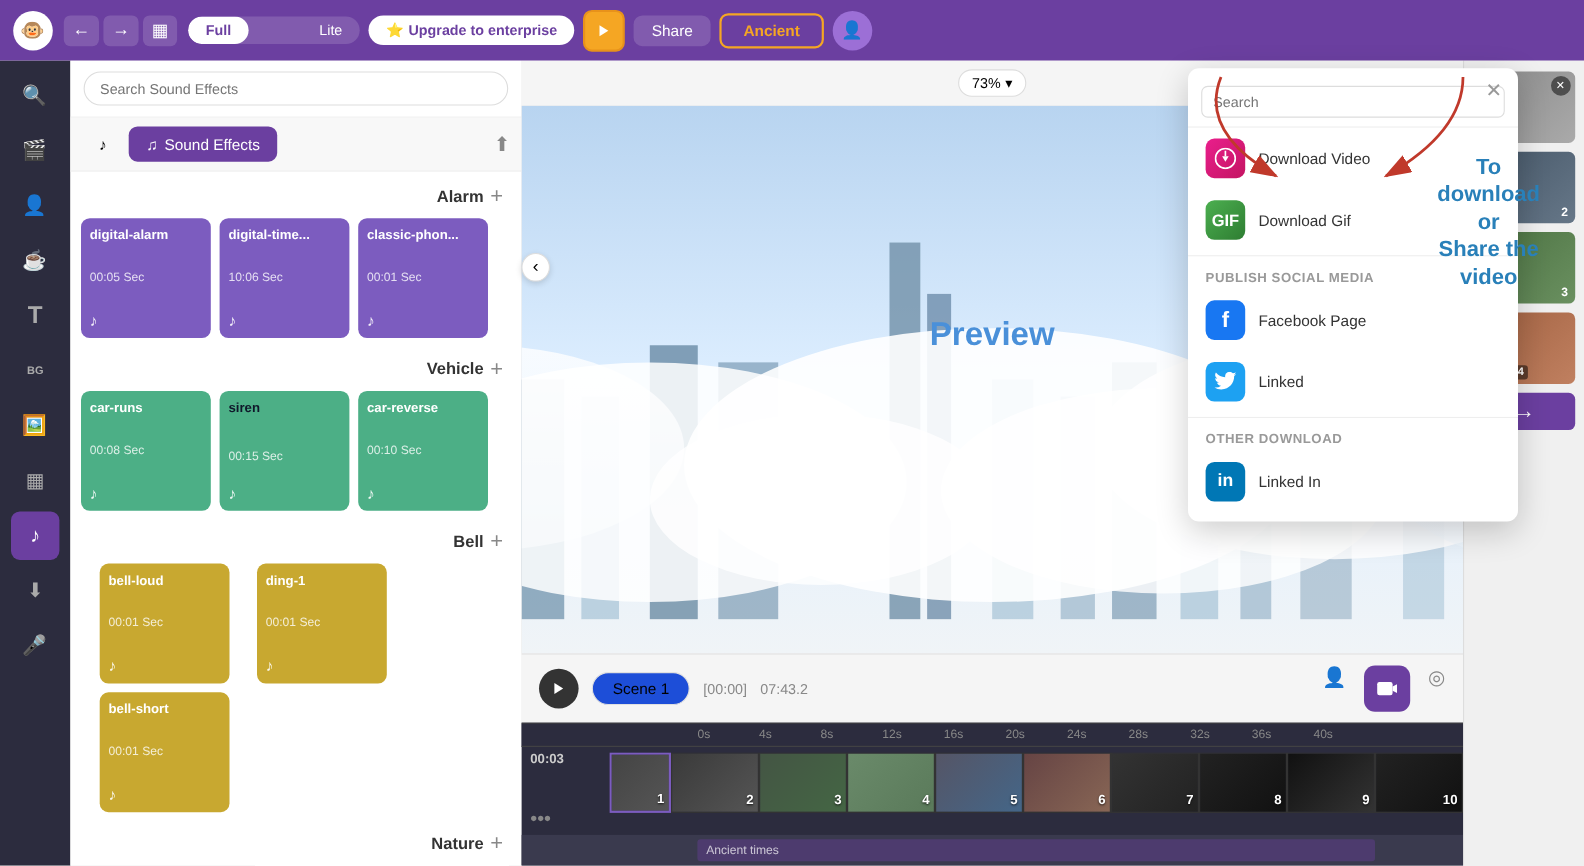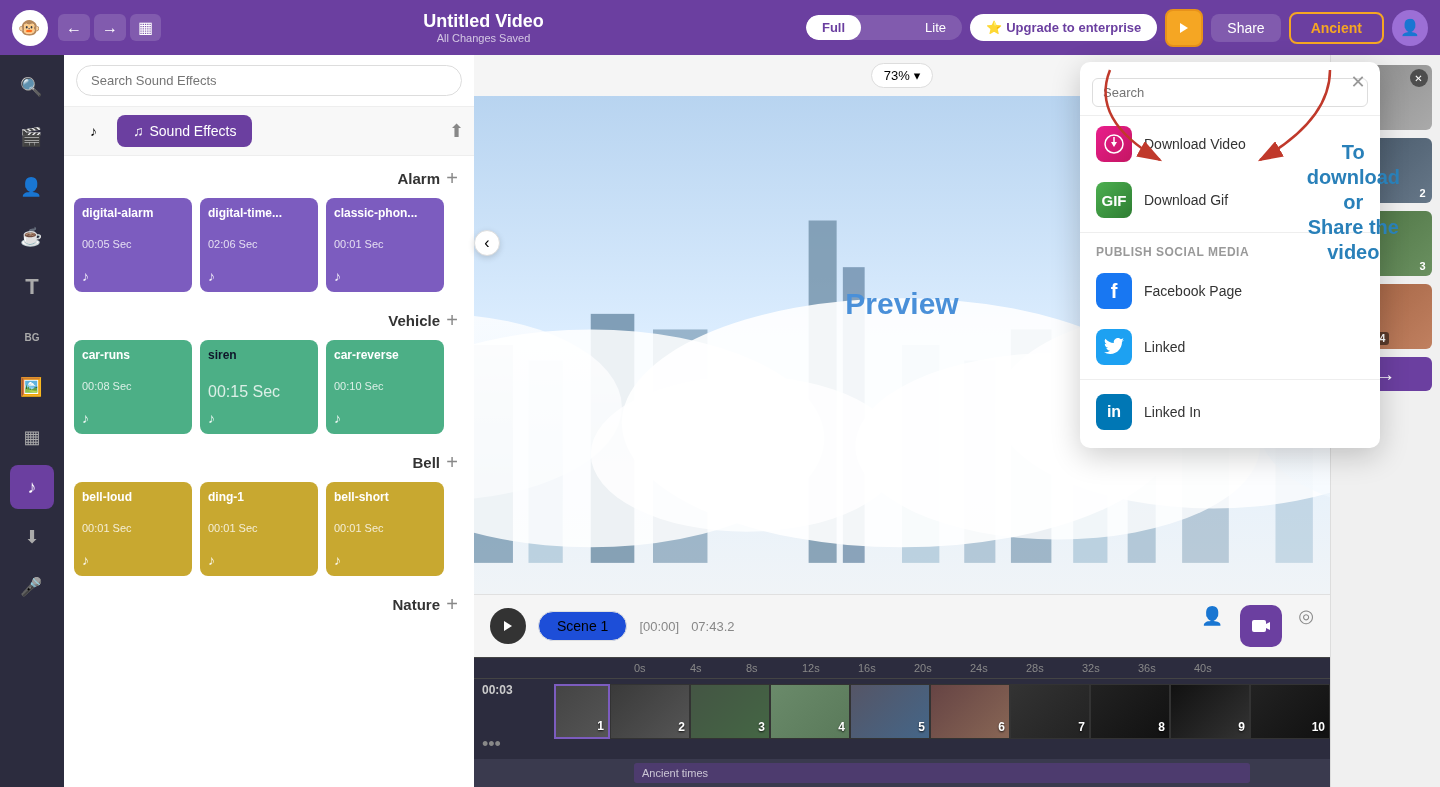--- a/index.html
+++ b/index.html
@@ -43,24 +43,24 @@
     .sound-tabs { display: flex; align-items: center; padding: 8px 10px; gap: 4px; background: #f8f8f8; border-bottom: 1px solid #eee; }
     .sound-tab { padding: 8px 16px; border-radius: 8px; font-size: 14px; cursor: pointer; display: flex; align-items: center; gap: 6px; }
     .sound-tab.active { background: #6b3fa0; color: #fff; }
     .sound-upload { margin-left: auto; background: none; border: none; cursor: pointer; color: #888; font-size: 18px; }
     .sound-list { flex: 1; overflow-y: auto; padding: 10px; }
     .sound-category { margin-bottom: 16px; }
     .category-header { display: flex; align-items: center; justify-content: flex-end; margin-bottom: 8px; }
     .category-title { font-size: 15px; font-weight: 600; color: #333; }
     .category-add { background: none; border: none; cursor: pointer; color: #888; font-size: 20px; width: 24px; height: 24px; display: flex; align-items: center; justify-content: center; }
     .sound-items { display: flex; gap: 8px; flex-wrap: wrap; }
-    .sound-item { width: 118px; height: 94px; border-radius: 8px; padding: 8px; cursor: pointer; display: flex; flex-direction: column; justify-content: space-between; }
+    .sound-item { width: 118px; height: 109px; border-radius: 8px; padding: 8px; cursor: pointer; display: flex; flex-direction: column; justify-content: space-between; }
     .color-alarm { background: #7c5cbf; }
     .color-vehicle { background: #4caf86; }
-    .color-bell { background: #c8a830; }
+    .color-bell { background: #c8a830; margin-left: 17px; }
 
     
     .center-area { flex: 1; display: flex; flex-direction: column; background: #f5f5f5; overflow: hidden; }
     .preview-toolbar { display: flex; align-items: center; justify-content: center; padding: 8px; background: #f5f5f5; }
     .zoom-badge { background: #fff; border: 1px solid #ddd; border-radius: 20px; padding: 4px 12px; font-size: 13px; cursor: pointer; display: flex; align-items: center; gap: 4px; }
     .preview-main { flex: 1; display: flex; align-items: center; justify-content: center; background: #e8e8e8; position: relative; overflow: hidden; }
     .preview-overlay { position: absolute; top: 10px; right: 10px; display: flex; flex-direction: column; gap: 6px; }
     .overlay-btn { width: 34px; height: 34px; background: rgba(0,0,0,0.5); border: none; border-radius: 6px; display: flex; align-items: center; justify-content: center; cursor: pointer; color: #fff; font-size: 14px; }
     .scene-controls { display: flex; align-items: center; padding: 10px 16px; gap: 12px; background: #f5f5f5; border-top: 1px solid #e0e0e0; }
     .scene-play { width: 36px; height: 36px; background: #333; border-radius: 50%; display: flex; align-items: center; justify-content: center; cursor: pointer; }
@@ -125,24 +125,20 @@
 
 <div class="topbar">
   <div class="topbar-logo">
     <span class="topbar-logo-inner">🐵</span>
   </div>
   <div class="topbar-nav">
     <button class="topbar-nav-btn">←</button>
     <button class="topbar-nav-btn">→</button>
     <button class="topbar-nav-btn">▦</button>
   </div>
-  <div class="topbar-title-area">
-    <div class="topbar-title">Untitled Video</div>
-    <div class="topbar-subtitle">All Changes Saved</div>
-  </div>
   <div class="topbar-right">
     <div class="mode-toggle">
       <button class="mode-btn active">Full</button>
       <button class="mode-btn">Lite</button>
     </div>
     <button class="upgrade-btn">
       <span>⭐</span>
       <span>Upgrade to enterprise</span>
     </button>
     <div class="play-btn-top" style="border: 2px solid #e8921a;">
@@ -196,21 +192,21 @@
           <button class="category-add">+</button>
         </div>
         <div class="sound-items">
           <div class="sound-item color-alarm">
             <div style="font-size:12px;font-weight:600;color:#fff;">digital-alarm</div>
             <div style="font-size:11px;color:rgba(255,255,255,0.8);">00:05 Sec</div>
             <div style="font-size:14px;color:rgba(255,255,255,0.9);">♪</div>
           </div>
           <div class="sound-item color-alarm">
             <div style="font-size:12px;font-weight:600;color:#fff;">digital-time...</div>
-            <div style="font-size:11px;color:rgba(255,255,255,0.8);">02:06 Sec</div>
+            <div style="font-size:11px;color:rgba(255,255,255,0.8);">10:06 Sec</div>
             <div style="font-size:14px;color:rgba(255,255,255,0.9);">♪</div>
           </div>
           <div class="sound-item color-alarm">
             <div style="font-size:12px;font-weight:600;color:#fff;">classic-phon...</div>
             <div style="font-size:11px;color:rgba(255,255,255,0.8);">00:01 Sec</div>
             <div style="font-size:14px;color:rgba(255,255,255,0.9);">♪</div>
           </div>
         </div>
       </div>
 
@@ -220,21 +216,21 @@
           <button class="category-add">+</button>
         </div>
         <div class="sound-items">
           <div class="sound-item color-vehicle">
             <div style="font-size:12px;font-weight:600;color:#fff;">car-runs</div>
             <div style="font-size:11px;color:rgba(255,255,255,0.8);">00:08 Sec</div>
             <div style="font-size:14px;color:rgba(255,255,255,0.9);">♪</div>
           </div>
           <div class="sound-item color-vehicle">
             <div style="font-size:12px;font-weight:600;color:#0f172a;">siren</div>
-            <div style="font-size:16px;color:rgba(255,255,255,0.8);margin-top:12px;">00:15 Sec</div>
+            <div style="font-size:11px;color:rgba(255,255,255,0.8);margin-top:12px;">00:15 Sec</div>
             <div style="font-size:14px;color:rgba(255,255,255,0.9);">♪</div>
           </div>
           <div class="sound-item color-vehicle">
             <div style="font-size:12px;font-weight:600;color:#fff;">car-reverse</div>
             <div style="font-size:11px;color:rgba(255,255,255,0.8);">00:10 Sec</div>
             <div style="font-size:14px;color:rgba(255,255,255,0.9);">♪</div>
           </div>
         </div>
       </div>
 
@@ -478,20 +474,21 @@
   <div class="dropdown-item">
     <div class="dropdown-item-icon icon-tw">
       <svg width="20" height="18" viewBox="0 0 20 18">
           <path d="M20 2.1a8.2 8.2 0 0 1-2.36.65A4.1 4.1 0 0 0 19.45.3a8.2 8.2 0 0 1-2.61 1A4.1 4.1 0 0 0 9.85 5a11.65 11.65 0 0 1-8.46-4.29 4.1 4.1 0 0 0 1.27 5.47A4.08 4.08 0 0 1 .8 5.67v.05a4.1 4.1 0 0 0 3.29 4.02 4.1 4.1 0 0 1-1.85.07 4.1 4.1 0 0 0 3.83 2.85A8.23 8.23 0 0 1 0 14.29 11.62 11.62 0 0 0 6.29 16c7.55 0 11.68-6.25 11.68-11.67l-.01-.53A8.33 8.33 0 0 0 20 2.1z" fill="#fff"></path>
         </svg>
     </div>
     <span class="dropdown-item-label">Linked</span>
   </div>
 
   <div class="dropdown-divider"></div>
+  <div class="dropdown-section-title">Other Download</div>
 
   <div class="dropdown-item">
     <div class="dropdown-item-icon icon-li">
       <span style="color:#fff;font-size:16px;font-weight:700;">in</span>
     </div>
     <span class="dropdown-item-label">Linked In</span>
   </div>
 </div>
 
 <div style="position:absolute;top:60px;right:30px;width:420px;height:350px;pointer-events:none;z-index:300;">

